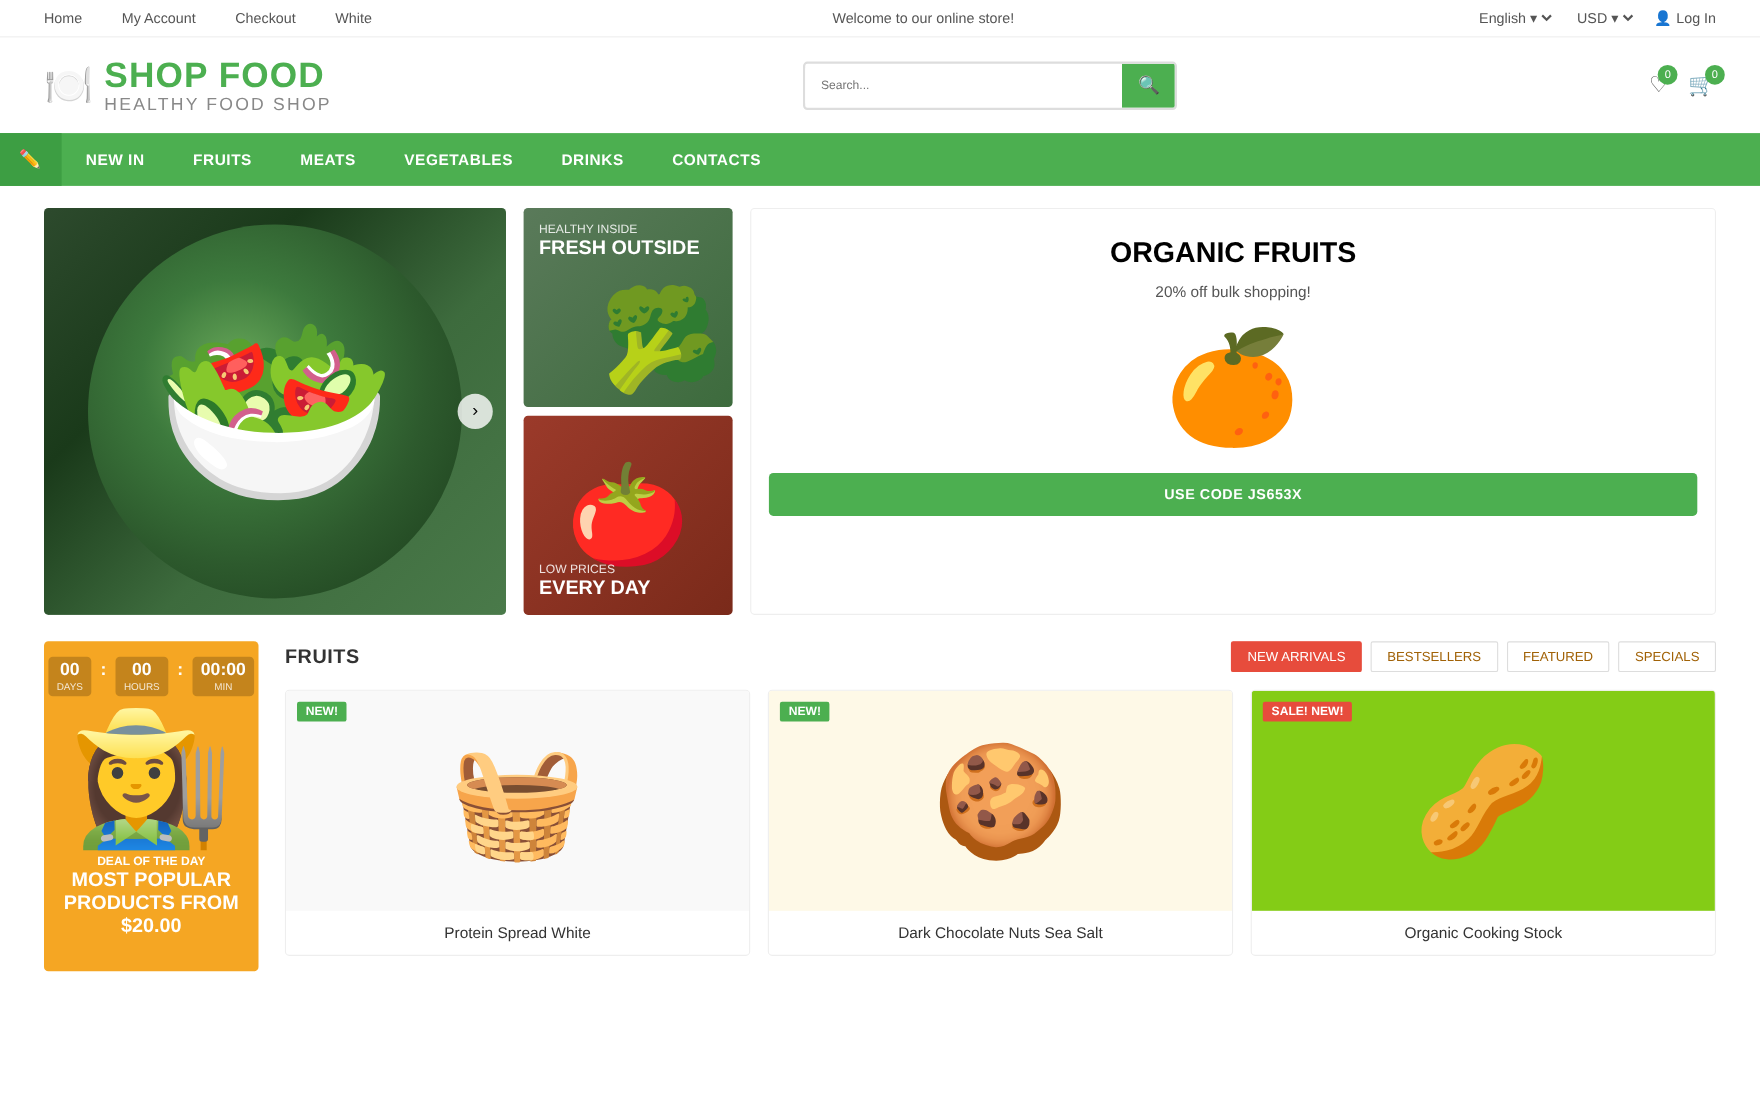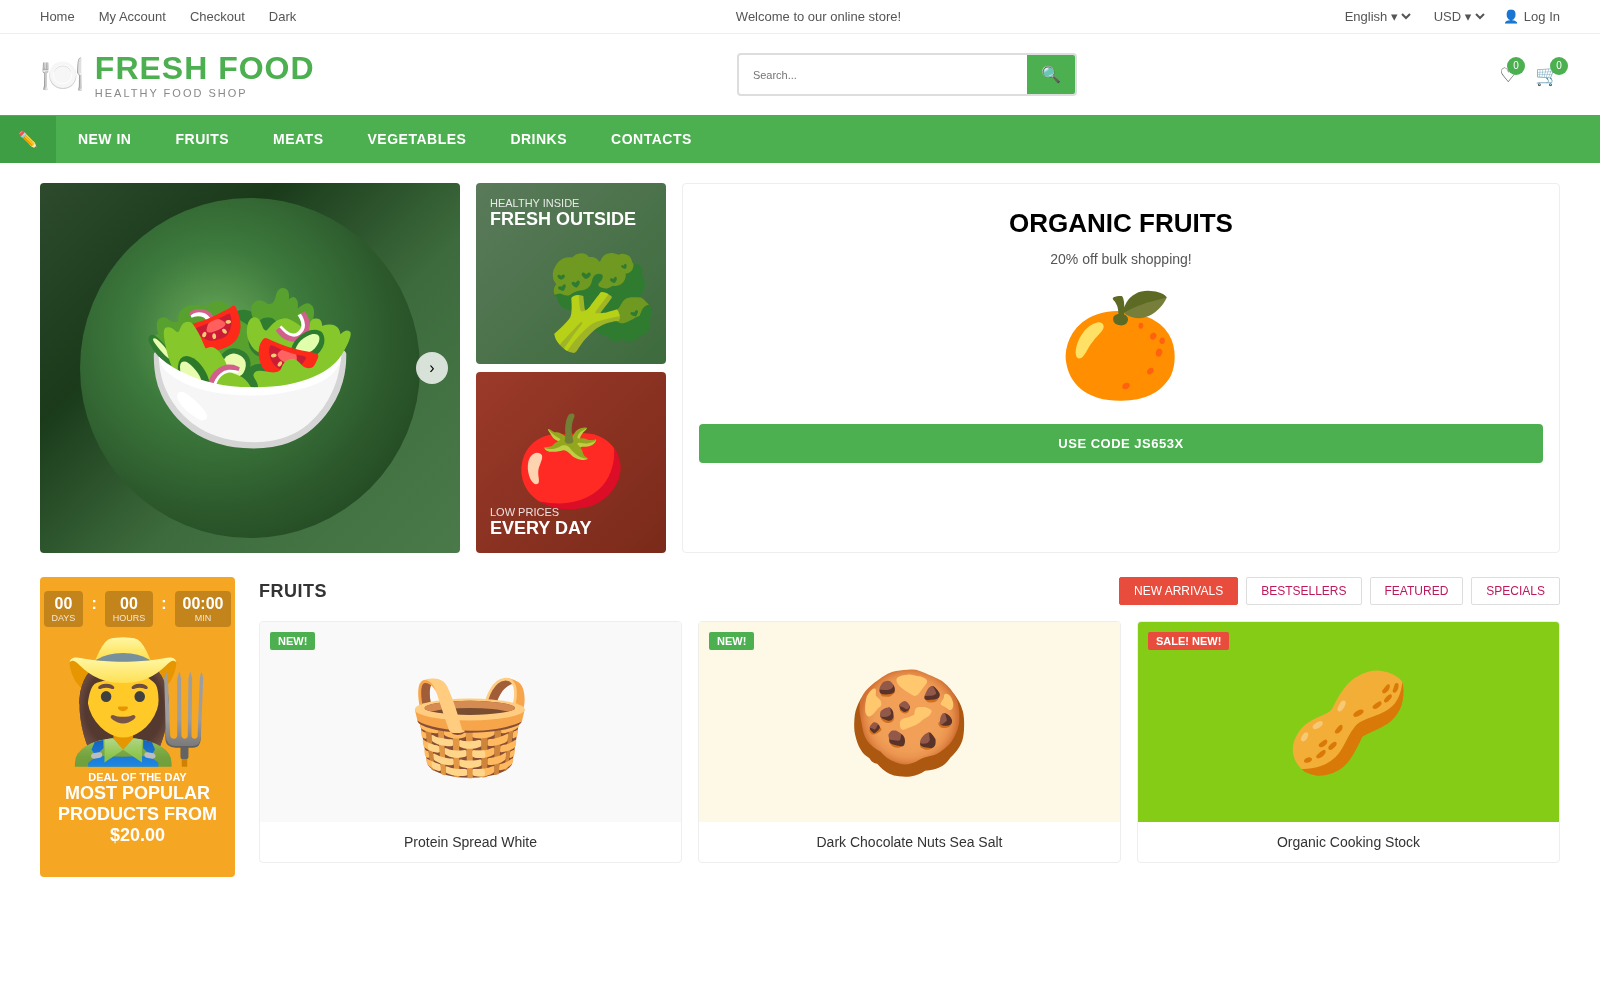--- a/index.html
+++ b/index.html
@@ -3,37 +3,37 @@
   <meta charset="utf-8">
   <style>
     * { box-sizing: border-box; margin: 0; padding: 0; }
     body { font-family: Arial, sans-serif; font-size: 14px; color: #333; background: #fff; width: 1600px; }
 
     
     .top-bar {
       display: flex; align-items: center; justify-content: space-between;
       padding: 8px 40px; border-bottom: 1px solid #eee; font-size: 13px; color: #555;
     }
-    .top-bar-left { display: flex; gap: 24px; }
+    .top-bar-left { display: flex; gap: 36px; }
     .top-bar-left a { color: #555; text-decoration: none; }
     .top-bar-center { color: #555; }
     .top-bar-right { display: flex; align-items: center; gap: 16px; }
     .top-bar-right a { color: #555; text-decoration: none; display: flex; align-items: center; gap: 4px; }
     .lang-sel, .currency-sel { background: none; border: none; cursor: pointer; font-size: 13px; color: #555; }
 
     
     .header {
       display: flex; align-items: center; justify-content: space-between;
       padding: 16px 40px;
     }
     .logo { display: flex; align-items: center; gap: 10px; }
     .logo-icon { color: #4caf50; font-size: 36px; }
     .logo-text { display: flex; flex-direction: column; }
     .logo-main { font-size: 32px; font-weight: 700; color: #4caf50; letter-spacing: 1px; }
-    .logo-sub { font-size: 11px; color: #888; letter-spacing: 2px; }
+    .logo-sub { font-size: 16px; color: #888; letter-spacing: 2px; }
     .search-bar { display: flex; align-items: center; border: 2px solid #ddd; border-radius: 4px; overflow: hidden; width: 340px; }
     .search-bar input { flex: 1; padding: 10px 14px; border: none; outline: none; font-size: 11px; color: #999; }
     .search-bar button { background: #4caf50; border: none; padding: 10px 14px; cursor: pointer; color: white; font-size: 16px; }
     .header-icons { display: flex; align-items: center; gap: 18px; }
     .icon-btn { background: none; border: none; cursor: pointer; font-size: 20px; color: #555; position: relative; display: flex; align-items: center; }
     .icon-badge { background: #4caf50; color: white; border-radius: 50%; font-size: 10px; width: 18px; height: 18px; display: flex; align-items: center; justify-content: center; position: absolute; top: -6px; right: -8px; }
 
     
     .nav { background: #4caf50; display: flex; align-items: center; }
     .nav-pencil { background: #3d9e43; padding: 14px 18px; color: white; font-size: 16px; }
@@ -81,21 +81,21 @@
     .timer-label { font-size: 9px; color: rgba(255,255,255,0.8); text-transform: uppercase; }
     .deal-separator { font-size: 16px; font-weight: 700; padding: 0 2px; color: white; align-self: flex-start; padding-top: 4px; }
     .deal-label { color: white; font-size: 11px; font-weight: 600; text-transform: uppercase; text-align: center; padding: 0 14px; }
     .deal-desc { color: white; font-size: 18px; font-weight: 700; text-transform: uppercase; text-align: center; padding: 0 2px 14px; }
 
     
     .products-main { flex: 1; }
     .products-header { display: flex; align-items: center; justify-content: space-between; margin-bottom: 16px; }
     .products-title { font-size: 18px; font-weight: 700; color: #333; text-transform: uppercase; letter-spacing: 0.5px; }
     .products-tabs { display: flex; gap: 8px; }
-    .tab-btn { padding: 6px 14px; border-radius: 2px; border: 1px solid #ddd; background: white; cursor: pointer; font-size: 12px; color: #be185d; }
+    .tab-btn { padding: 6px 14px; border-radius: 2px; border: 1px solid #ddd; background: white; cursor: pointer; font-size: 12px; color: #a16207; }
     .tab-btn.active { background: #e74c3c; color: white; border-color: #e74c3c; }
 
     .products-grid { display: grid; grid-template-columns: repeat(3, 1fr); gap: 16px; }
     .product-card { border: 1px solid #eee; border-radius: 4px; overflow: hidden; position: relative; }
     .product-img { height: 200px; display: flex; align-items: center; justify-content: center; font-size: 80px; background: #f9f9f9; position: relative; }
     .product-badge { position: absolute; top: 10px; left: 10px; padding: 3px 8px; border-radius: 2px; font-size: 11px; font-weight: 700; color: white; }
     .badge-new { background: #4caf50; }
     .badge-sale { background: #e74c3c; }
     .product-info { padding: 12px; text-align: center; }
     .product-name { font-size: 14px; color: #333; font-weight: 500; }
@@ -105,42 +105,42 @@
     .main-slider { flex: 0 0 420px; }
   </style>
 </head>
 <body>
 
 <div class="top-bar">
   <div class="top-bar-left">
     <a href="#">Home</a>
     <a href="#">My Account</a>
     <a href="#">Checkout</a>
-    <a href="#">Dark</a>
+    <a href="#">White</a>
   </div>
   <div class="top-bar-center">Welcome to our online store!</div>
   <div class="top-bar-right">
     <select class="lang-sel">
       <option>English ▾</option>
     </select>
     <select class="currency-sel">
       <option>USD ▾</option>
     </select>
     <a href="#">
       <span>👤</span>
       <span>Log In</span>
     </a>
   </div>
 </div>
 
 <div class="header">
   <div class="logo">
     <span class="logo-icon">🍽️</span>
     <div class="logo-text">
-      <span class="logo-main">FRESH FOOD</span>
+      <span class="logo-main">SHOP FOOD</span>
       <span class="logo-sub">HEALTHY FOOD SHOP</span>
     </div>
   </div>
   <div class="search-bar">
     <input type="text" placeholder="Search..." style="">
     <button>🔍</button>
   </div>
   <div class="header-icons">
     <button class="icon-btn">
       <span>♡</span>

